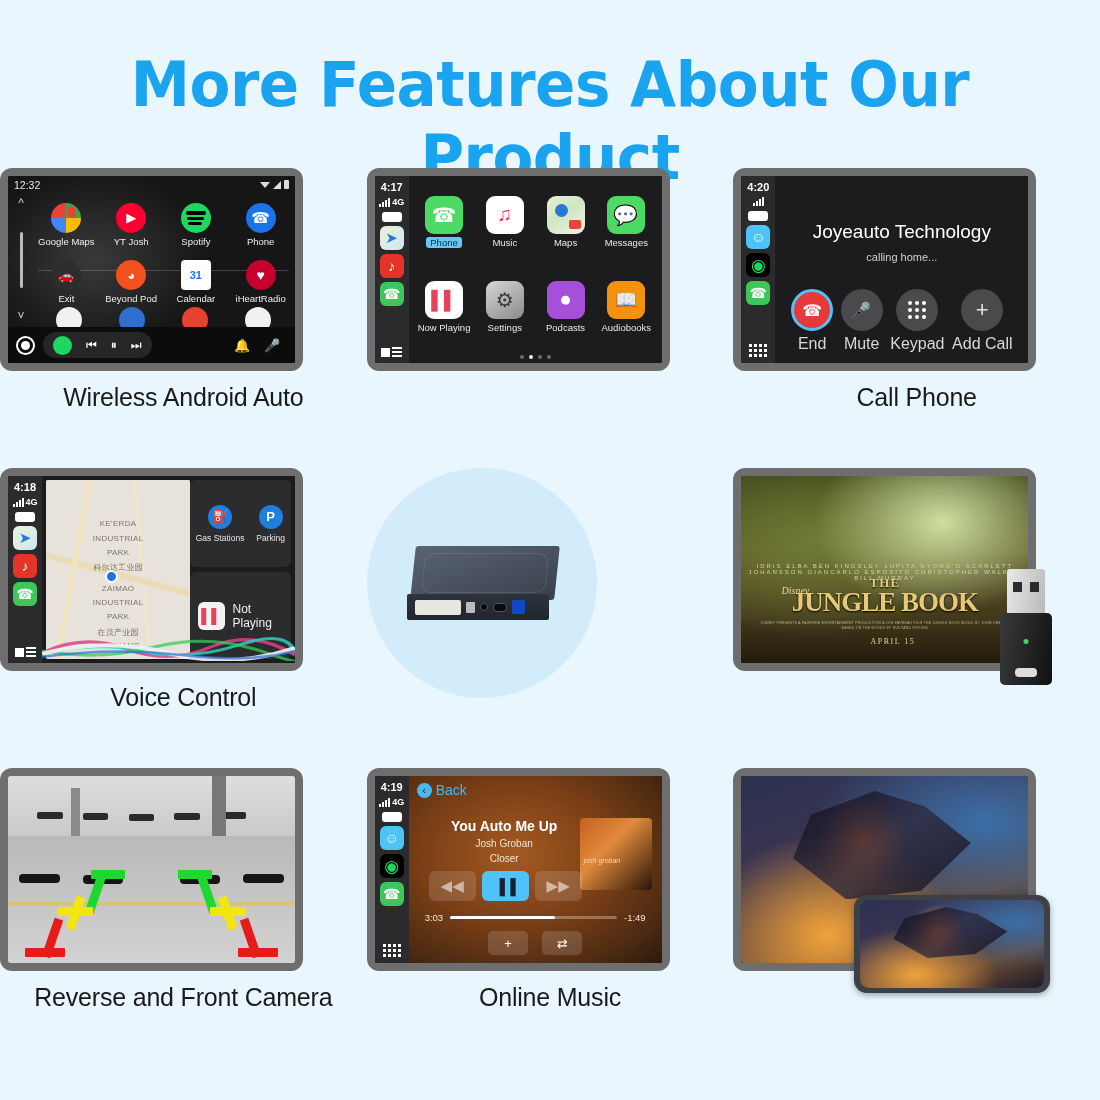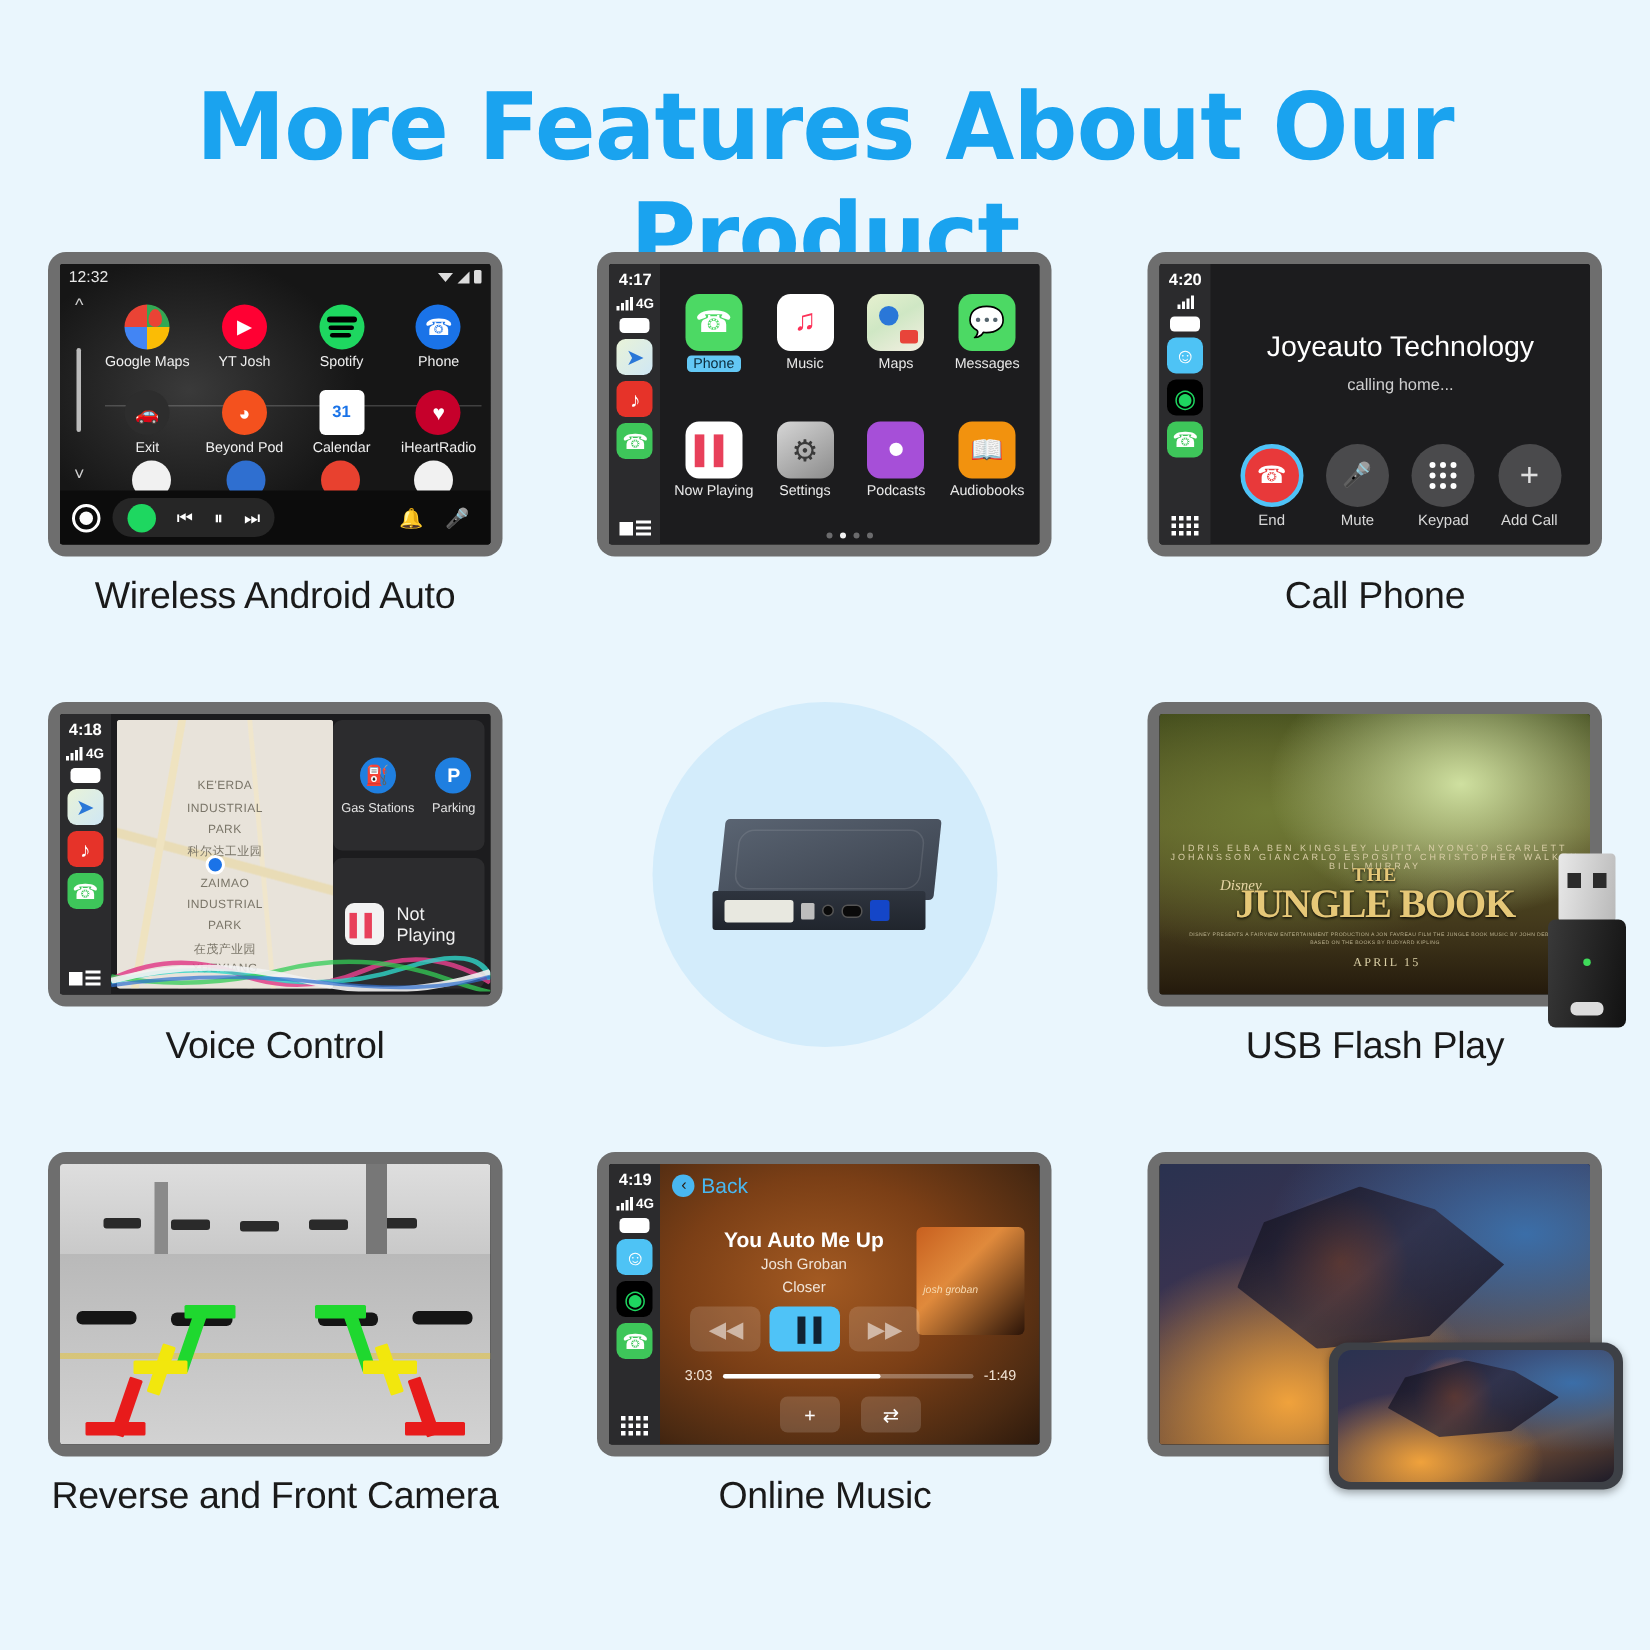--- a/index.html
+++ b/index.html
@@ -20,21 +20,21 @@
     font-family: "DejaVu Sans", sans-serif;
     transform: scaleX(0.96);
   }
   .grid {
     position: absolute;
     top: 168px; left: 0; width: 1100px;
     display: grid;
     grid-template-columns: repeat(3, 1fr);
     grid-template-rows: repeat(3, 300px);
   }
-  .cell { position: relative; display: flex; flex-direction: column; align-items: center; }
+  .cell { position: relative; display: flex; flex-direction: column; }
   .caption {
     font-size: 25px; color: #1a1a1a; text-align: center;
     margin-top: 12px; font-family: "Liberation Sans", sans-serif;
     letter-spacing: -0.2px;
   }
   
   .device {
     width: 303px; height: 203px;
     background: #6e6e6e;
     border-radius: 12px;
@@ -123,21 +123,21 @@
   .cp-dots { position: absolute; bottom: 4px; left: 0; right: 0; display: flex; justify-content: center; gap: 5px; }
   .cp-dots i { width: 4px; height: 4px; border-radius: 50%; background: #6b6b6d; display: block; }
   .cp-dots i.on { background: #f2f2f2; }
   
   .call-title { position: absolute; top: 24%; left: 0; right: 0; text-align: center; color: #fff; font-size: 19px; }
   .call-sub { position: absolute; top: 40%; left: 0; right: 0; text-align: center; color: #cfcfcf; font-size: 11px; }
   .call-row { position: absolute; bottom: 10px; left: 0; right: 0; display: flex; justify-content: space-around; padding: 0 12px; }
   .call-btn { display: flex; flex-direction: column; align-items: center; gap: 4px; }
   .call-circle { width: 42px; height: 42px; border-radius: 50%; background: #4a4a4c; display: flex; align-items: center; justify-content: center; }
   .call-circle.end { background: #e8393a; border: 3px solid #4fc3f7; }
-  .call-lbl { color: #d8d8d8; font-size: 10px; }
+  .call-lbl { color: #d8d8d8; font-size: 16px; }
   .kp { display: grid; grid-template-columns: repeat(3, 4px); gap: 3px; }
   .kp i { width: 4px; height: 4px; border-radius: 50%; background: #fff; display: block; }
   
   .vc-map { position: absolute; left: 4px; top: 4px; bottom: 4px; width: 57%; background: #e6e1d8; overflow: hidden; border-radius: 2px; }
   .vc-roads { position: absolute; inset: 0;
     background:
       linear-gradient(100deg, transparent 23%, #efe3c0 23.5%, #efe3c0 26%, transparent 26.5%),
       linear-gradient(15deg, transparent 46%, #e9dcb6 46.5%, #e9dcb6 49%, transparent 49.5%),
       linear-gradient(85deg, transparent 64%, #f0e6cc 64.5%, #f0e6cc 66%, transparent 66.5%),
       #e8e3da;
@@ -567,21 +567,20 @@
         <div class="jb-date">APRIL 15</div>
       </div>
       <div class="usb">
         <div class="usb-metal"></div>
         <div class="usb-body">
             <i></i>
             <b></b>
           </div>
       </div>
     </div>
-    <div class="caption">USB Flash Play</div>
   </div>
 
   <div class="cell">
     <div class="device">
       <div class="screen">
         <div class="imgfill">
           <div class="cam-sky">
             <i style="position:absolute;left:10%;top:60%;width:9%;height:7px;background:#2a2a2a;border-radius:2px;display:block;"></i>
             <i style="position:absolute;left:26%;top:62%;width:9%;height:7px;background:#2a2a2a;border-radius:2px;display:block;"></i>
             <i style="position:absolute;left:42%;top:63%;width:9%;height:7px;background:#2a2a2a;border-radius:2px;display:block;"></i>

